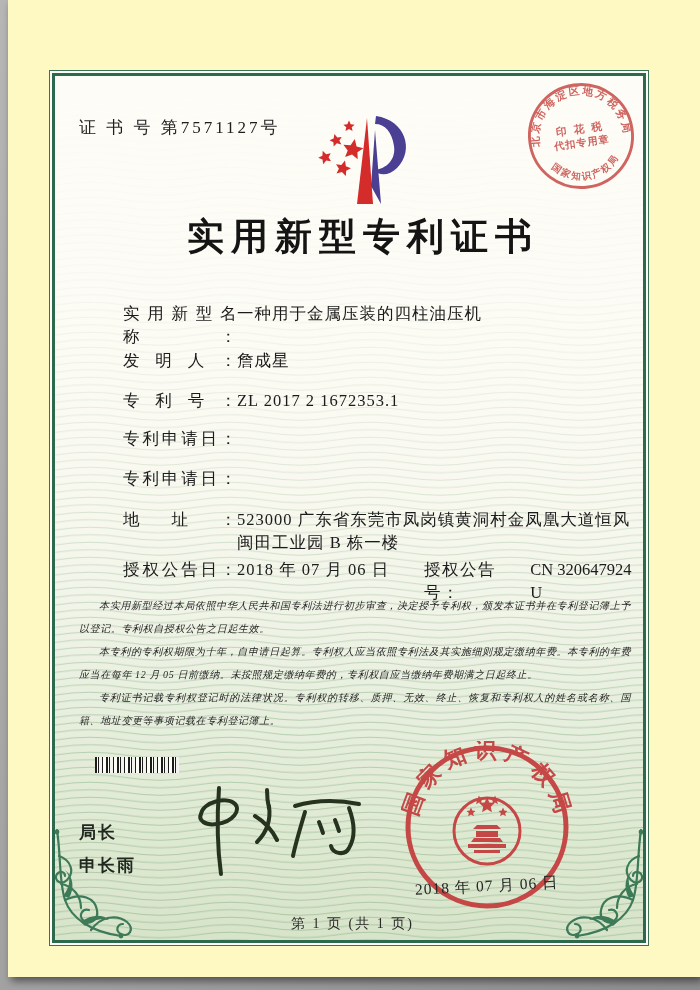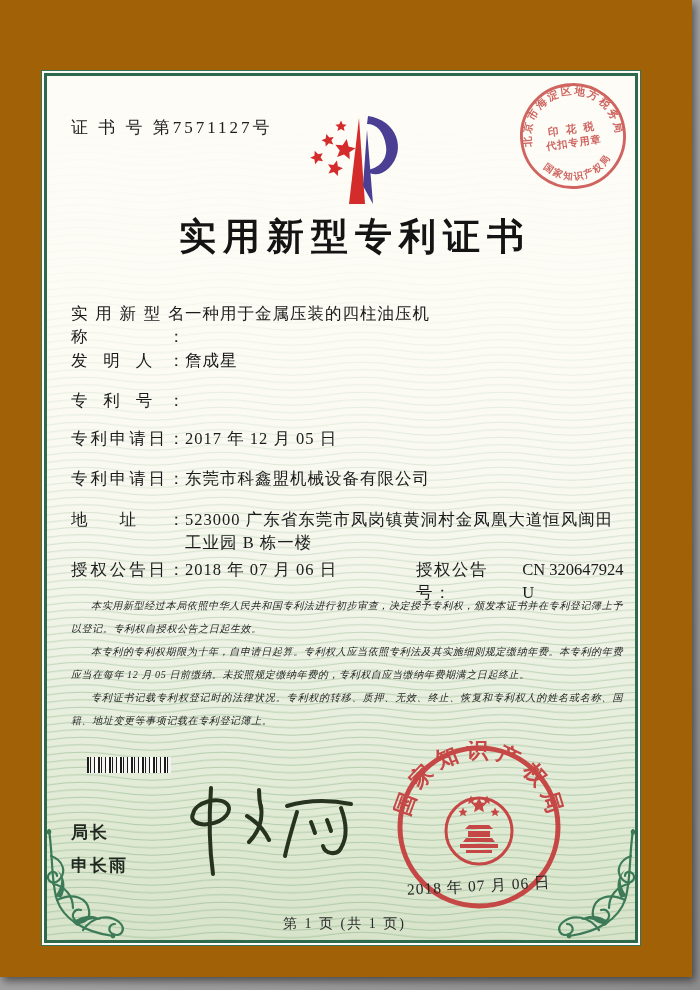--- a/index.html
+++ b/index.html
@@ -1,31 +1,31 @@
 <!DOCTYPE html>
 <html><head>
 <meta charset="utf-8">
 <style>
   * { margin:0; padding:0; box-sizing:border-box; }
   html,body { width:700px; height:990px; }
   body { font-family:"Liberation Serif","DejaVu Serif",serif; background:#9c9c9c; position:relative; overflow:hidden; }
   .scan-bg { position:absolute; inset:0; background:linear-gradient(135deg,#b7b7b7 0%,#a2a2a2 60%,#8e8e8e 100%); }
-  .paper { position:absolute; left:0; top:0; width:692px; height:977px; background:#a16207; box-shadow:3px 4px 8px rgba(0,0,0,.5); }
+  .paper { position:absolute; left:8px; top:0; width:692px; height:977px; background:#fef9c3; box-shadow:3px 4px 8px rgba(0,0,0,.5); }
   .frame { position:absolute; left:41px; top:70px; width:600px; height:876px; border:1px solid #3a7257; padding:2px; background:#fdfcf6; }
   .frame-core { position:relative; width:100%; height:100%; border:3px solid #2d6a4d; overflow:hidden;
                 background:linear-gradient(to bottom,#fdfcf6 0%,#f4f5e9 45%,#e7eedd 70%,#dde8d0 88%,#d8e4ca 100%); }
   .waves { position:absolute; inset:0; opacity:.85; }
   .wave-fade { position:absolute; inset:0; background:linear-gradient(to bottom,rgba(253,252,246,1) 0%,rgba(253,252,246,.92) 22%,rgba(253,252,246,.55) 48%,rgba(253,252,246,.12) 72%,rgba(253,252,246,0) 100%); }
   .cert-no { position:absolute; left:24px; top:40px; font-size:17px; letter-spacing:3px; color:#1e1e1e; }
   .logo { position:absolute; left:238px; top:40px; }
   .tax-stamp { position:absolute; left:470px; top:4px; transform:rotate(-8deg); opacity:.88; }
   .doc-title { position:absolute; left:0; right:0; top:136px; text-align:center; font-size:37px; font-weight:700; letter-spacing:7px; color:#141414;margin-left:28px; }
   .fields { position:absolute; left:24px; top:226px; width:560px; font-size:16.5px; color:#1b1b1b; }
   .frow { position:absolute; left:0; display:flex; align-items:flex-start; line-height:23px; }
-  .flabel { display:inline-block; width:114px; text-align:justify; text-align-last:justify; flex:0 0 114px; letter-spacing:.5px; }
+  .flabel { display:inline-block; width:114px; text-align:justify; text-align-last:justify; flex:0 0 114px; letter-spacing:.5px;margin-left:44px; }
   .fvalue { display:inline-block; max-width:438px; letter-spacing:1px; }
   .grant-right { position:absolute; left:345px; top:0; display:flex; }
   .grant-right .flabel2 { letter-spacing:1.5px; margin-right:6px; }
   .body-text { position:absolute; left:24px; top:518px; width:552px; font-size:10px; line-height:23px; color:#262626;
                font-style:italic; letter-spacing:.6px; text-align:justify; }
   .body-text p { text-indent:2em; }
   .barcode { position:absolute; left:40px; top:681px; width:84px; height:16px;
              background:repeating-linear-gradient(to right,#1c1c1c 0 2px,#fdfdf8 2px 3px,#1c1c1c 3px 4px,#f2f2ee 4px 7px,#1c1c1c 7px 8px,#fdfdf8 8px 11px); }
   .officer { position:absolute; left:24px; top:740px; font-family:Liberation Sans, sans-serif; font-size:17px; font-weight:600; color:#20281f; line-height:33px; letter-spacing:2px; }
   .signature { position:absolute; left:128px; top:700px; }
@@ -124,28 +124,27 @@
         <div class="frow" style="top:0">
           <span class="flabel">实用新型名称：</span>
           <span class="fvalue">一种用于金属压装的四柱油压机</span>
         </div>
         <div class="frow" style="top:47px">
           <span class="flabel">发明人：</span>
           <span class="fvalue">詹成星</span>
         </div>
         <div class="frow" style="top:87px">
           <span class="flabel">专利号：</span>
+          <span class="fvalue">ZL 2017 2 1672353.1</span>
         </div>
         <div class="frow" style="top:125px">
           <span class="flabel">专利申请日：</span>
-          <span class="fvalue">2017 年 12 月 05 日</span>
         </div>
         <div class="frow" style="top:165px">
           <span class="flabel">专利申请日：</span>
-          <span class="fvalue">东莞市科鑫盟机械设备有限公司</span>
         </div>
         <div class="frow" style="top:206px">
           <span class="flabel">地址：</span>
           <span class="fvalue">523000 广东省东莞市凤岗镇黄洞村金凤凰大道恒风闽田工业园 B 栋一楼</span>
         </div>
         <div class="frow" style="top:256px; width:560px">
           <span class="flabel">授权公告日：</span>
           <span class="fvalue">2018 年 07 月 06 日</span>
           <span class="grant-right">
             <span class="flabel2">授权公告号：</span>

